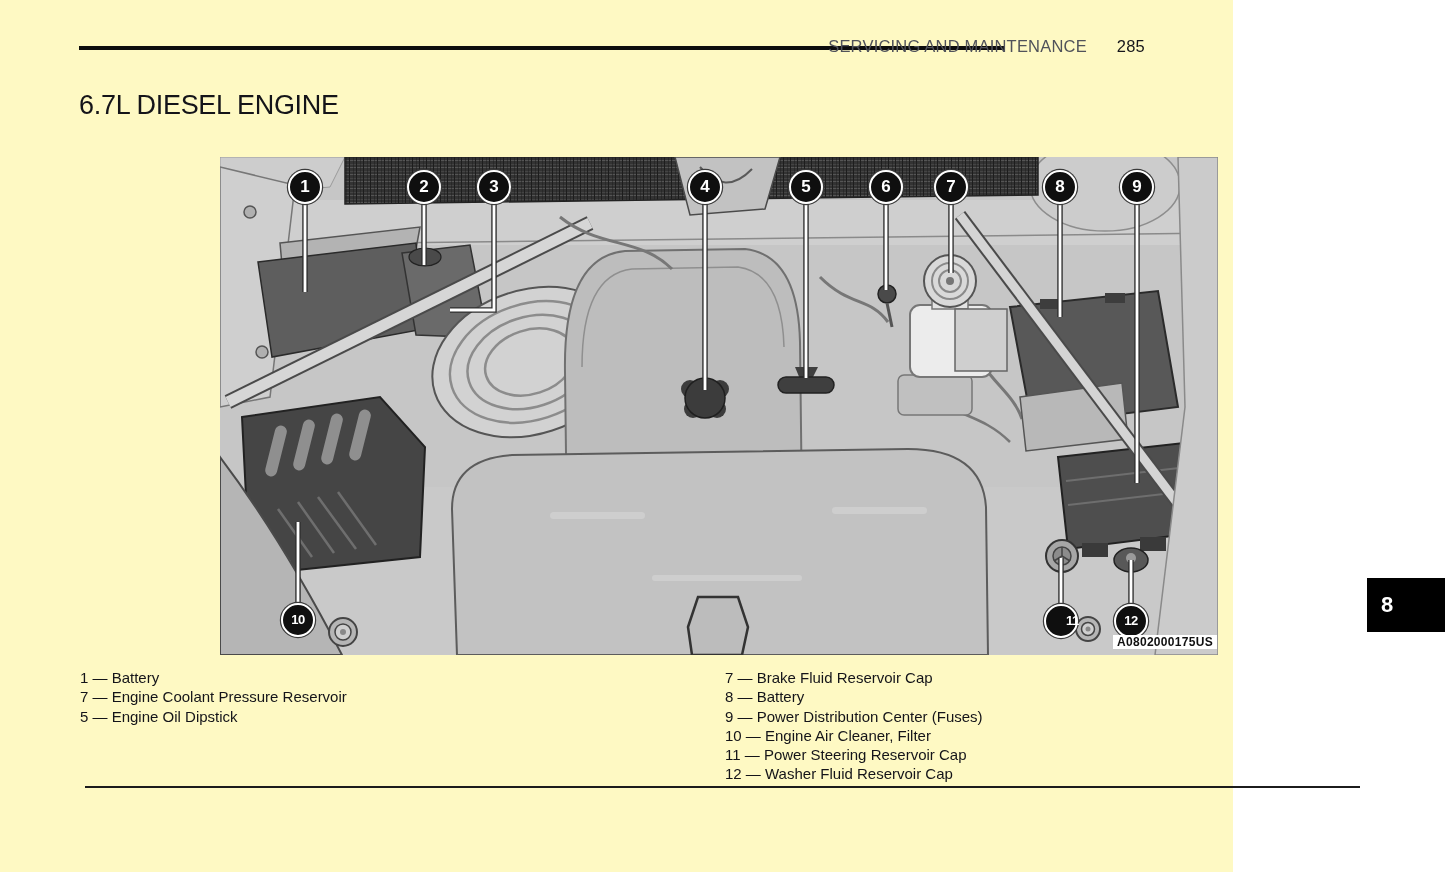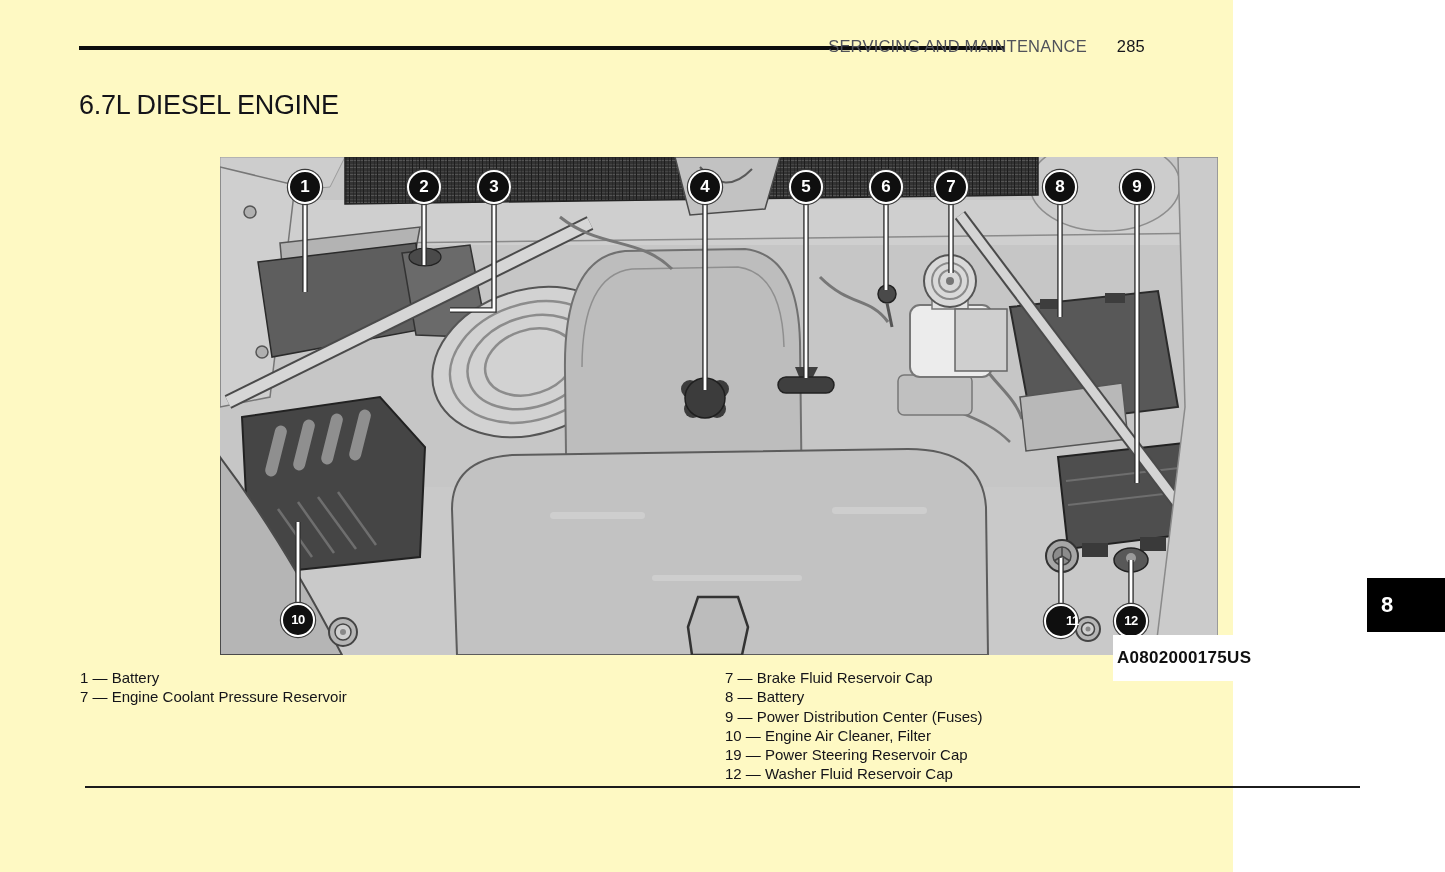--- a/index.html
+++ b/index.html
@@ -19,21 +19,21 @@
   
   .figure { position:absolute; left:220px; top:157px; width:998px; height:498px; background:#c6c6c6; }
   .figure svg { position:absolute; left:0; top:0; }
 
   .callout { position:absolute; width:34px; height:34px; border-radius:50%;
              background:#0f0f0f; border:2.5px solid #ffffff; box-shadow:0 0 0 1.2px #3a3a3a;
              color:#ffffff; font-weight:bold; font-size:17px; line-height:29px; text-align:center; }
   .callout.dbl { font-size:13px; letter-spacing:-0.5px; }
 
   .watermark { position:absolute; left:893px; top:478px; background:#ffffff; color:#101010;
-               font-size:17px; font-weight:bold; padding:13px 4px; letter-spacing:0.3px; }
+               font-size:12px; font-weight:bold; padding:0 4px; letter-spacing:0.3px; }
 
   
   .legend-col { position:absolute; top:668px; font-size:15px; line-height:19.3px; color:#141419; white-space:nowrap; }
   .legend-left  { left:80px; }
   .legend-right { left:725px; }
 
   .bottom-rule { position:absolute; left:85px; top:786px; width:1275px; height:2px; background:#1c1c1c; }
 
   
   .chapter-tab { position:absolute; left:1367px; top:578px; width:78px; height:54px; background:#000000; }
@@ -231,27 +231,28 @@
     <div class="callout dbl" style="left:61px;  top:446px;">10</div>
     <div class="callout dbl" style="left:824px; top:447px;padding-left:20px;">11</div>
     <div class="callout dbl" style="left:894px; top:447px;">12</div>
 
     <div class="watermark">A0802000175US</div>
   </div>
 
   <div class="legend-col legend-left">
     <div>1 — Battery</div>
     <div>7 — Engine Coolant Pressure Reservoir</div>
+    <div>5 — Engine Oil Dipstick</div>
   </div>
   <div class="legend-col legend-right">
     <div>7 — Brake Fluid Reservoir Cap</div>
     <div>8 — Battery</div>
     <div>9 — Power Distribution Center (Fuses)</div>
     <div>10 — Engine Air Cleaner, Filter</div>
-    <div>19 — Power Steering Reservoir Cap</div>
+    <div>11 — Power Steering Reservoir Cap</div>
     <div>12 — Washer Fluid Reservoir Cap</div>
   </div>
 
   <div class="bottom-rule"></div>
 
   <div class="chapter-tab">
     <span>8</span>
   </div>
 
 </div>

